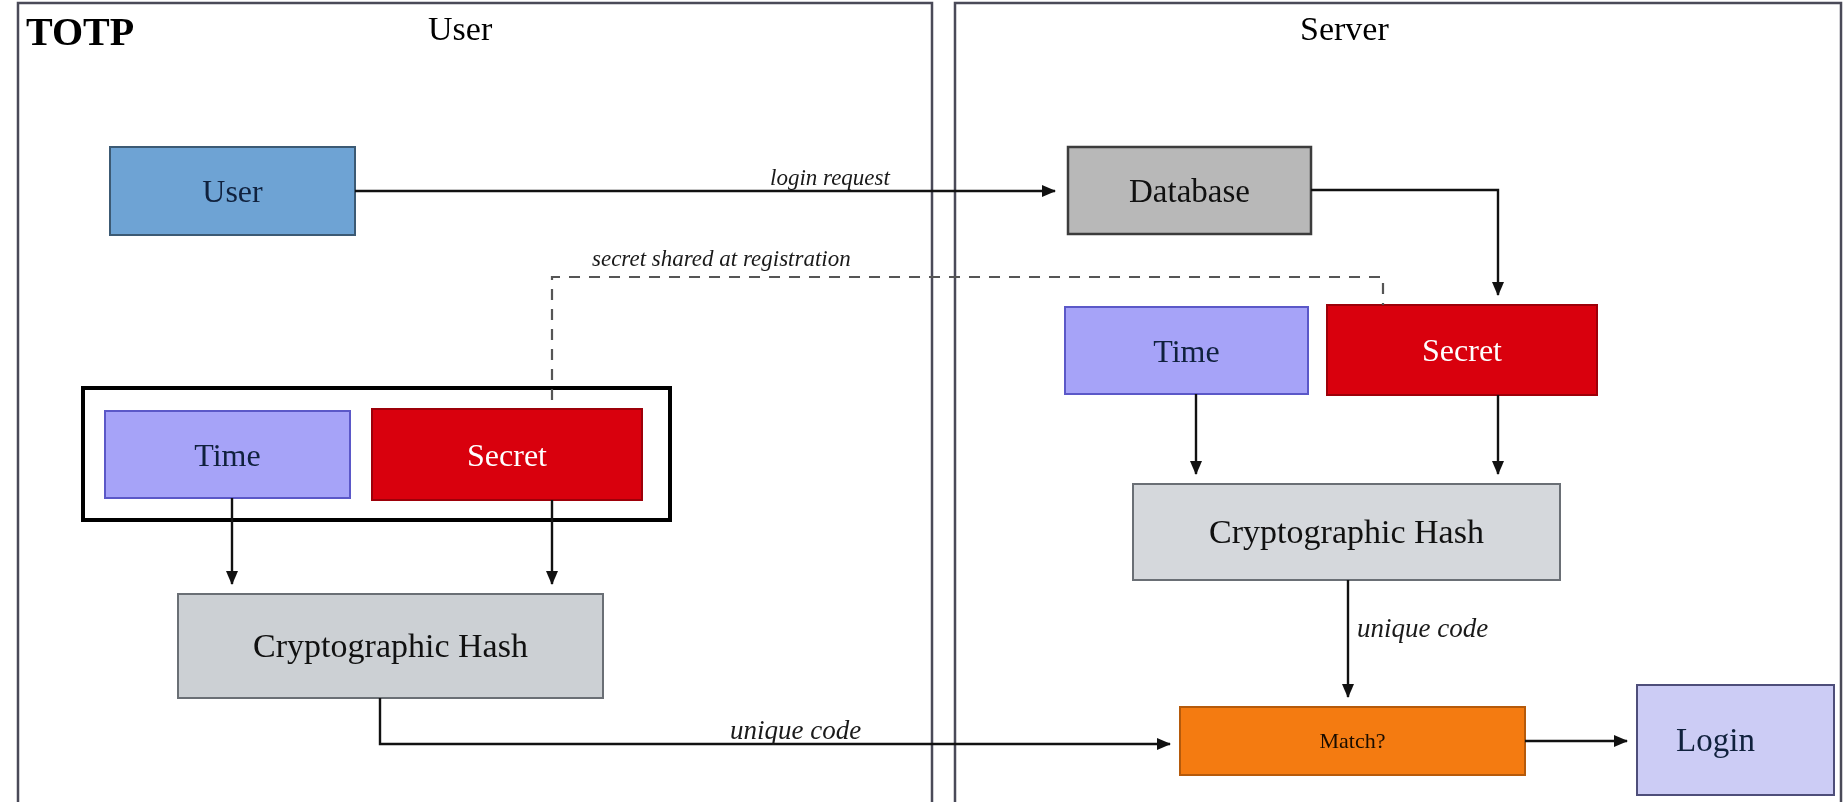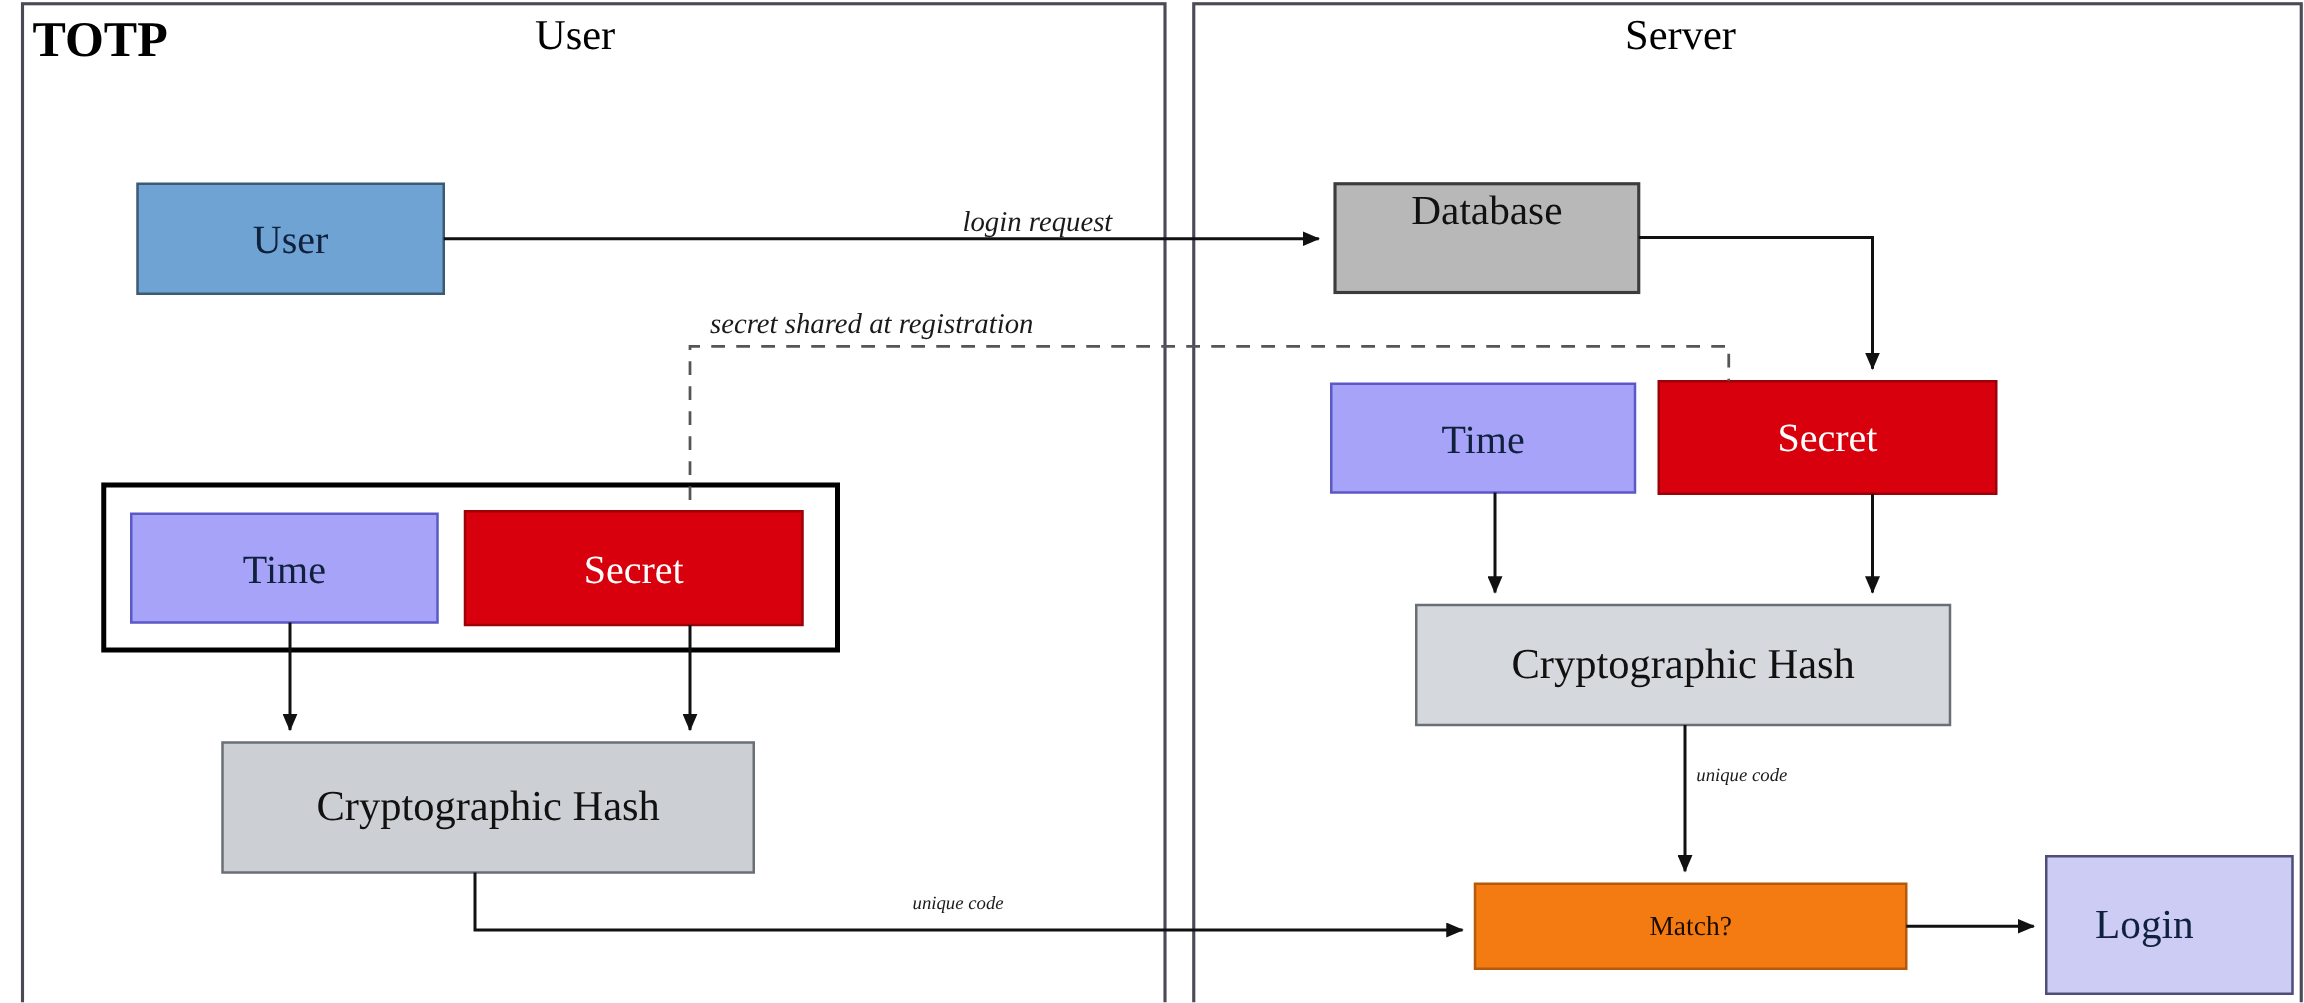--- a/index.html
+++ b/index.html
@@ -47,21 +47,21 @@
     text-align: right;
   }
   .edge-label {
     position: absolute;
     font-style: italic;
     font-size: 23px;
     color: #1a1a1a;
     white-space: nowrap;
   }
   .edge-label.small {
-    font-size: 15px;
+    font-size: 27px;
   }
 </style>
 </head>
 <body>
 
 <div id="canvas">
 
   <svg id="diagram" viewBox="0 0 1843 802">
     <defs>
       <marker id="arrowhead" markerWidth="14" markerHeight="12" refX="13" refY="6" orient="auto" markerUnits="userSpaceOnUse">
@@ -122,33 +122,33 @@
   <div class="panel-title" style="left:1300px; top:10px;">Server</div>
 
   <div class="box-label" style="left:110px; top:147px; width:245px; height:88px; font-size:32px; color:#10213d;">User</div>
 
   <div class="box-label" style="left:105px; top:411px; width:245px; height:87px; font-size:32px; color:#10213d;">Time</div>
 
   <div class="box-label" style="left:372px; top:409px; width:270px; height:91px; font-size:32px; color:#ffffff;">Secret</div>
 
   <div class="box-label" style="left:178px; top:594px; width:425px; height:104px; font-size:34px; color:#111111;">Cryptographic Hash</div>
 
-  <div class="box-label" style="left:1068px; top:133px; width:243px; height:72px; font-size:33px; color:#111111;">Database</div>
+  <div class="box-label" style="left:1068px; top:155px; width:243px; height:72px; font-size:33px; color:#111111;">Database</div>
 
   <div class="box-label" style="left:1065px; top:307px; width:243px; height:87px; font-size:32px; color:#10213d;">Time</div>
 
   <div class="box-label" style="left:1327px; top:305px; width:270px; height:90px; font-size:32px; color:#ffffff;">Secret</div>
 
   <div class="box-label" style="left:1133px; top:484px; width:427px; height:96px; font-size:34px; color:#111111;">Cryptographic Hash</div>
 
   <div class="box-label" style="left:1180px; top:707px; width:345px; height:68px; font-size:22px; color:#1a0d00;">Match?</div>
 
   <div class="box-label" style="left:1637px; top:685px; width:157px; height:110px; font-size:33px; color:#10213d;">Login</div>
 
   <div class="edge-label" style="left:730px; top:165px;margin-left:40px;">login request</div>
 
-  <div class="edge-label" style="left:568px; top:246px;">secret shared at registration</div>
+  <div class="edge-label" style="left:592px; top:246px;">secret shared at registration</div>
 
   <div class="edge-label small" style="left:1357px; top:613px;">unique code</div>
 
   <div class="edge-label small" style="left:730px; top:715px;">unique code</div>
 
 </div>
 
 </body></html>

